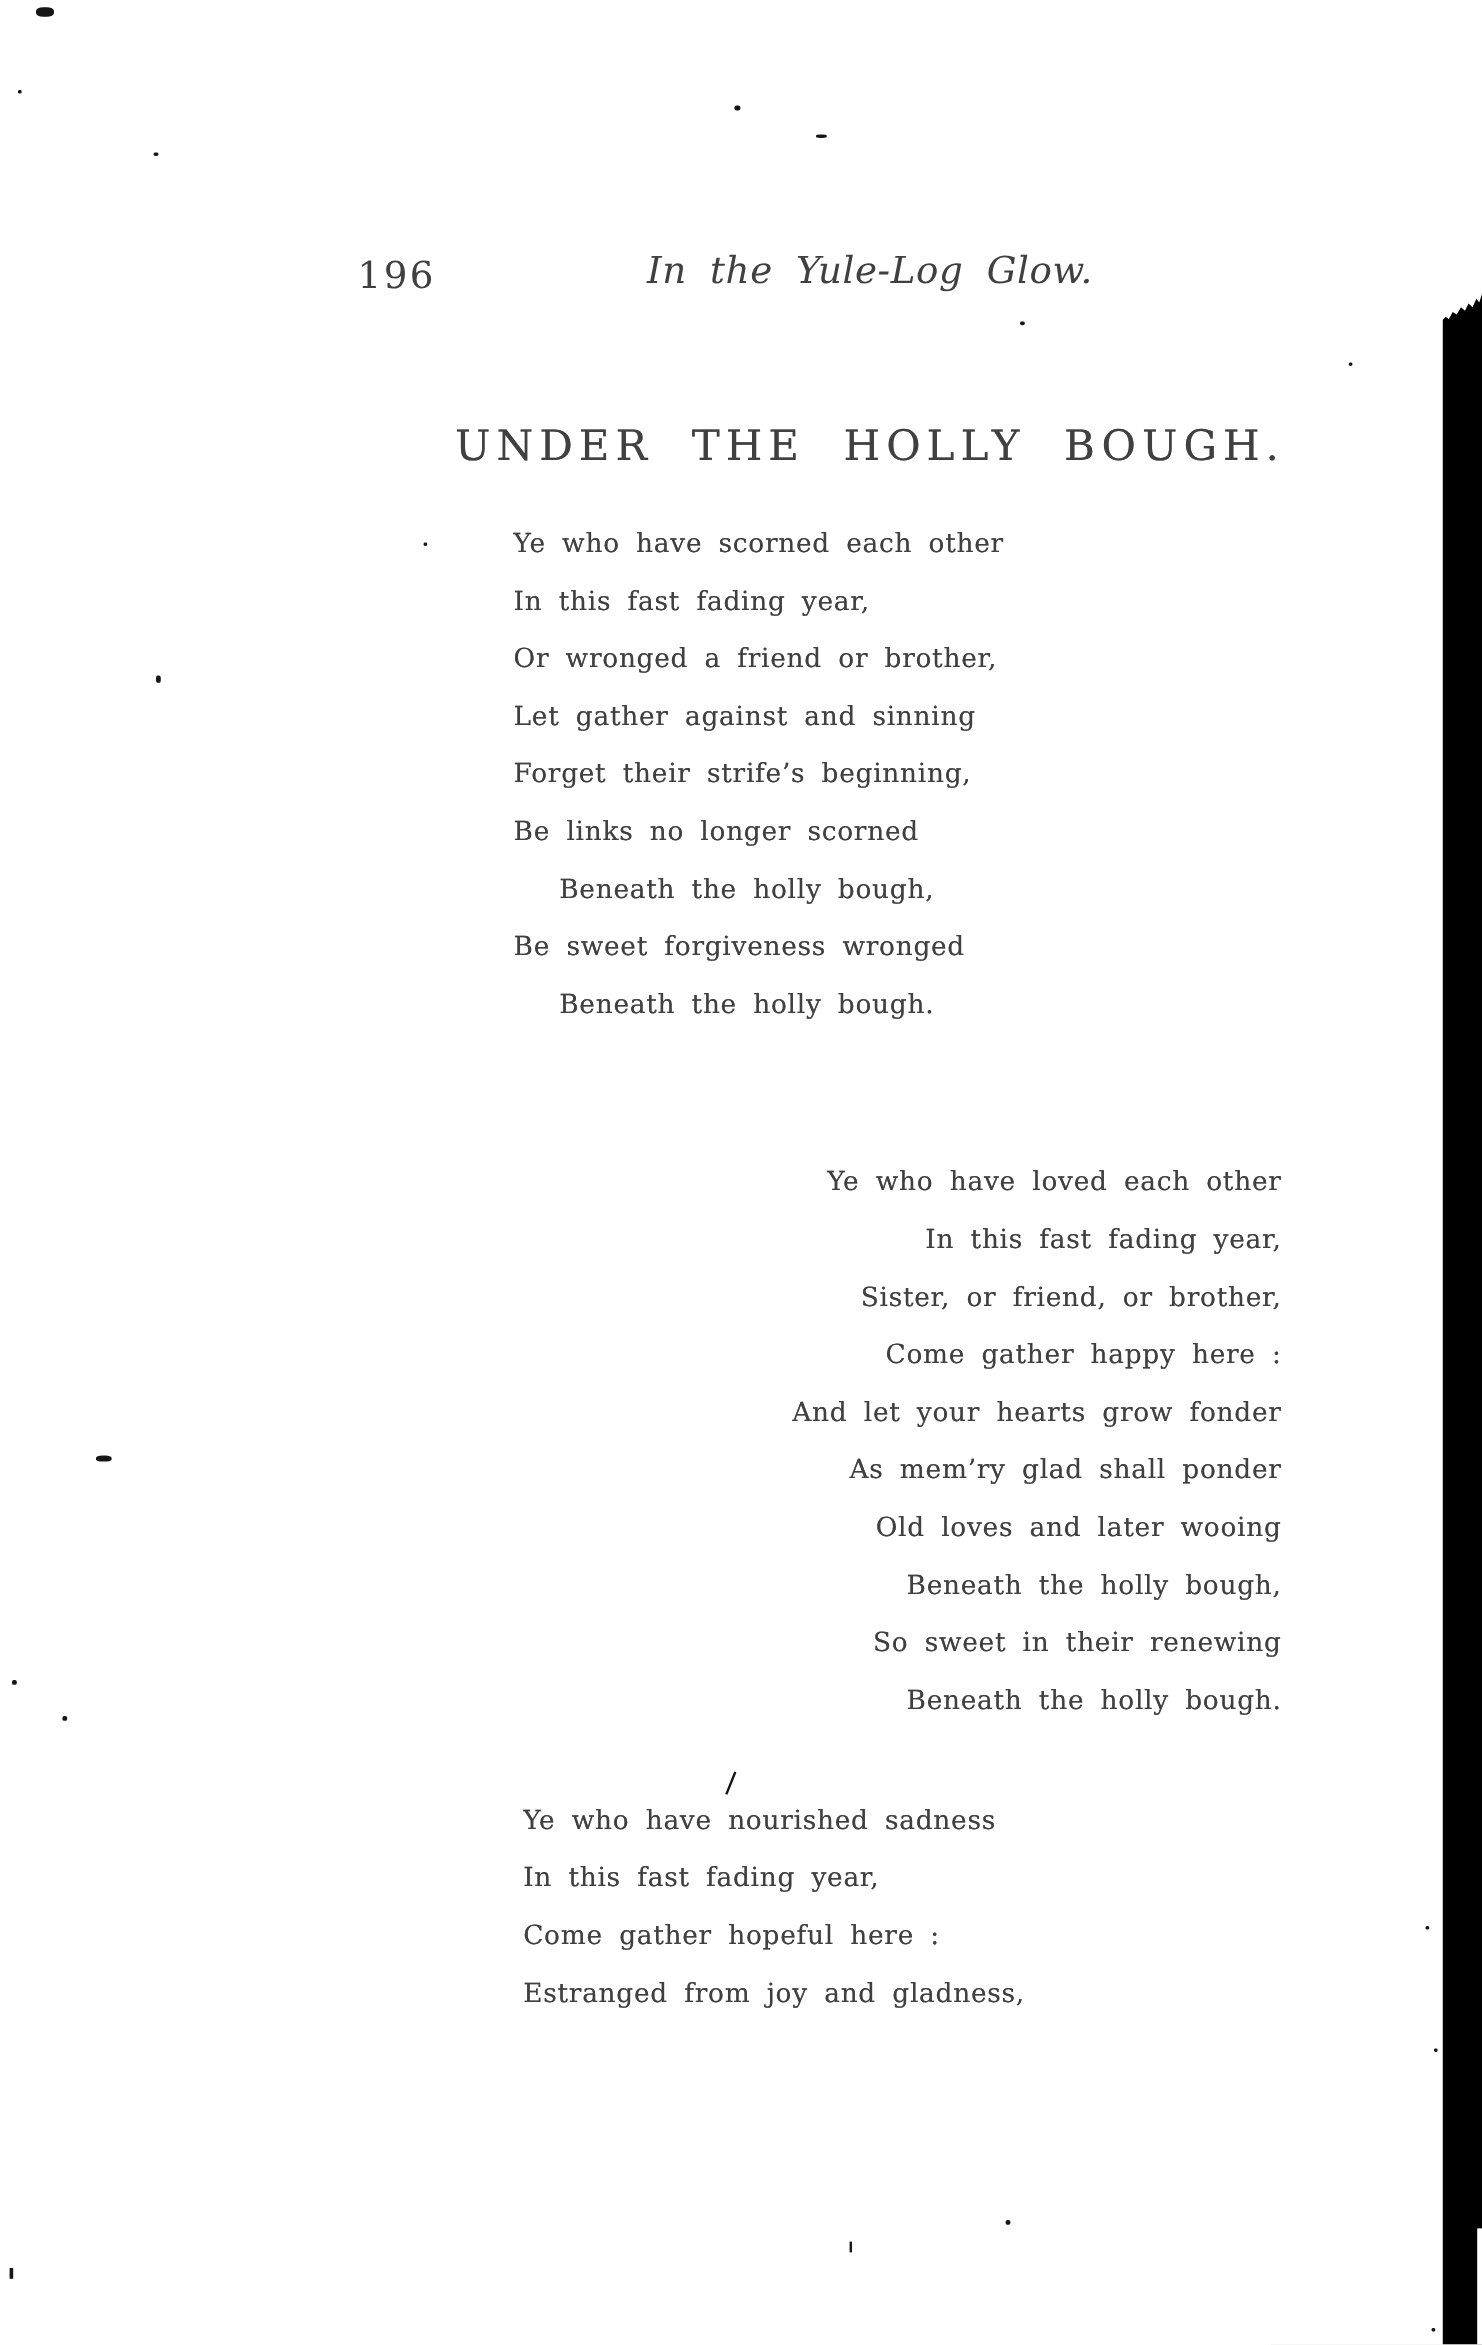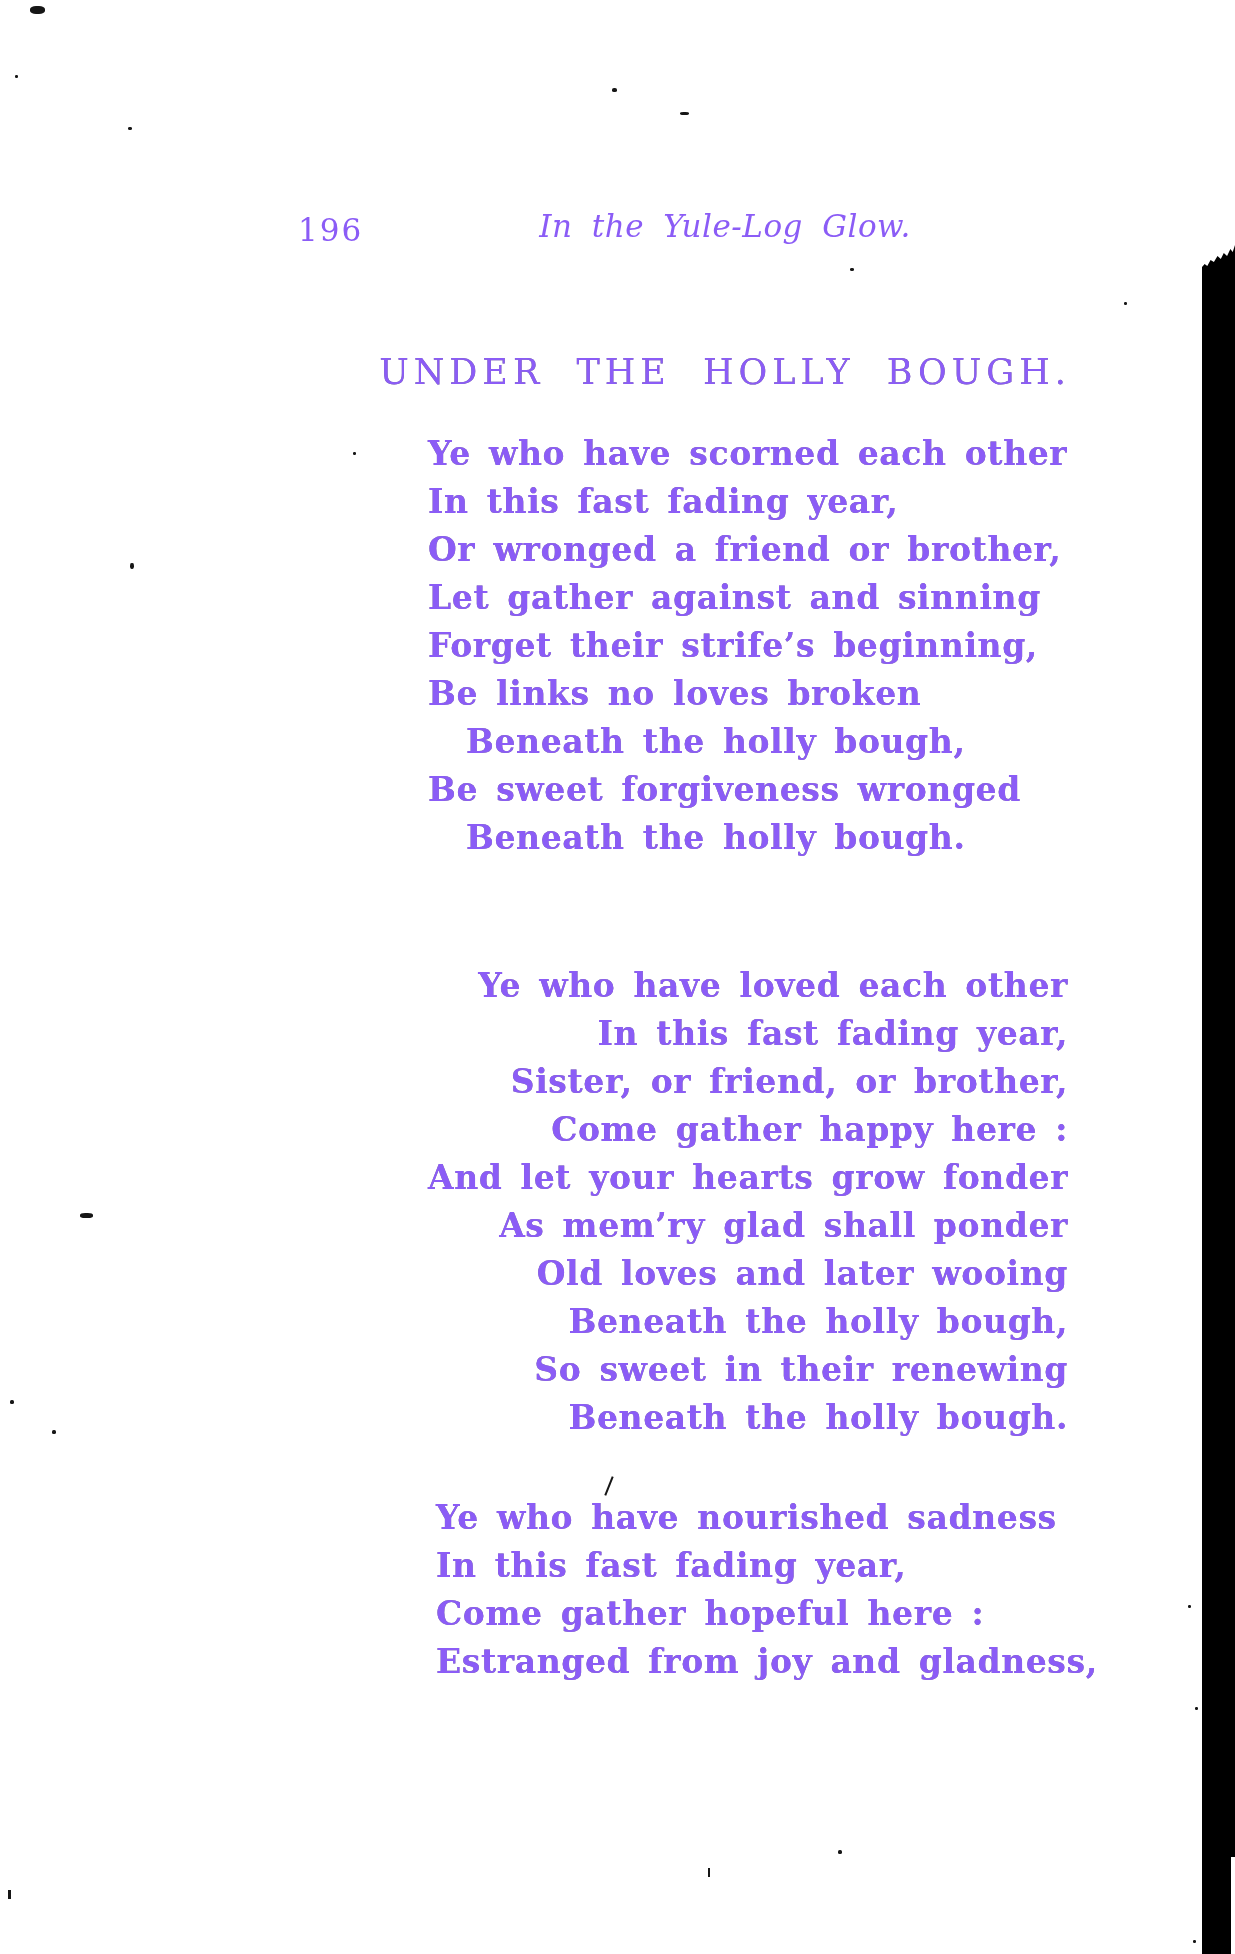--- a/index.html
+++ b/index.html
@@ -1,20 +1,20 @@
 <!DOCTYPE html>
 <html><head>
 <meta charset="utf-8">
 <style>
   html,body{margin:0;padding:0;background:#e8e8e8;}
   .page{
     position:relative;width:1235px;height:1954px;background:#ffffff;
     overflow:hidden;
     font-family:"DejaVu Serif","Liberation Serif",serif;
-    color:#8b5cf6;
+    color:#404040;
   }
   
   .page-number{
     position:absolute;left:298px;top:212px;
     font-size:31px;letter-spacing:2px;
   }
   .running-title{
     position:absolute;left:430px;top:208px;width:590px;
     text-align:center;font-style:italic;font-size:31px;
     word-spacing:9px;letter-spacing:0.5px;
@@ -22,25 +22,24 @@
   
   .poem-title{
     position:absolute;left:210px;top:352px;width:1030px;
     text-align:center;font-size:35px;
     letter-spacing:5px;word-spacing:16px;
     text-shadow:0 0 0.5px rgba(0,0,0,.55);
   }
   
   .stanza{
     position:absolute;left:428px;width:640px;
-    font-size:33px;line-height:48px;
+    font-size:22px;line-height:48px;
     letter-spacing:0.6px;word-spacing:6px;
     text-shadow:0 0 0.5px rgba(0,0,0,.5);
     white-space:nowrap;
-    font-weight:bold;
   }
   .stanza-1{top:430px;}
   .stanza-2{top:962px;text-align:right;}
   .stanza-3{top:1494px;left:436px;}
   .line.indent{padding-left:38px;}
   
   .black-strip{
     position:absolute;top:245px;right:0;width:33px;height:1709px;
     background:#000;
     clip-path:polygon(0 22px,8% 19px,16% 21px,26% 15px,36% 17px,47% 11px,
@@ -82,21 +81,21 @@
   <div class="running-title">In the Yule-Log Glow.</div>
 
   <div class="poem-title">UNDER THE HOLLY BOUGH.</div>
 
   <div class="stanza stanza-1">
       <div class="line">Ye who have scorned each other</div>
       <div class="line">In this fast fading year,</div>
       <div class="line">Or wronged a friend or brother,</div>
       <div class="line">Let gather against and sinning</div>
       <div class="line">Forget their strife’s beginning,</div>
-      <div class="line">Be links no loves broken</div>
+      <div class="line">Be links no longer scorned</div>
       <div class="line indent">Beneath the holly bough,</div>
       <div class="line">Be sweet forgiveness wronged</div>
       <div class="line indent">Beneath the holly bough.</div>
     </div>
 
   <div class="stanza stanza-2">
       <div class="line">Ye who have loved each other</div>
       <div class="line">In this fast fading year,</div>
       <div class="line">Sister, or friend, or brother,</div>
       <div class="line">Come gather happy here :</div>

